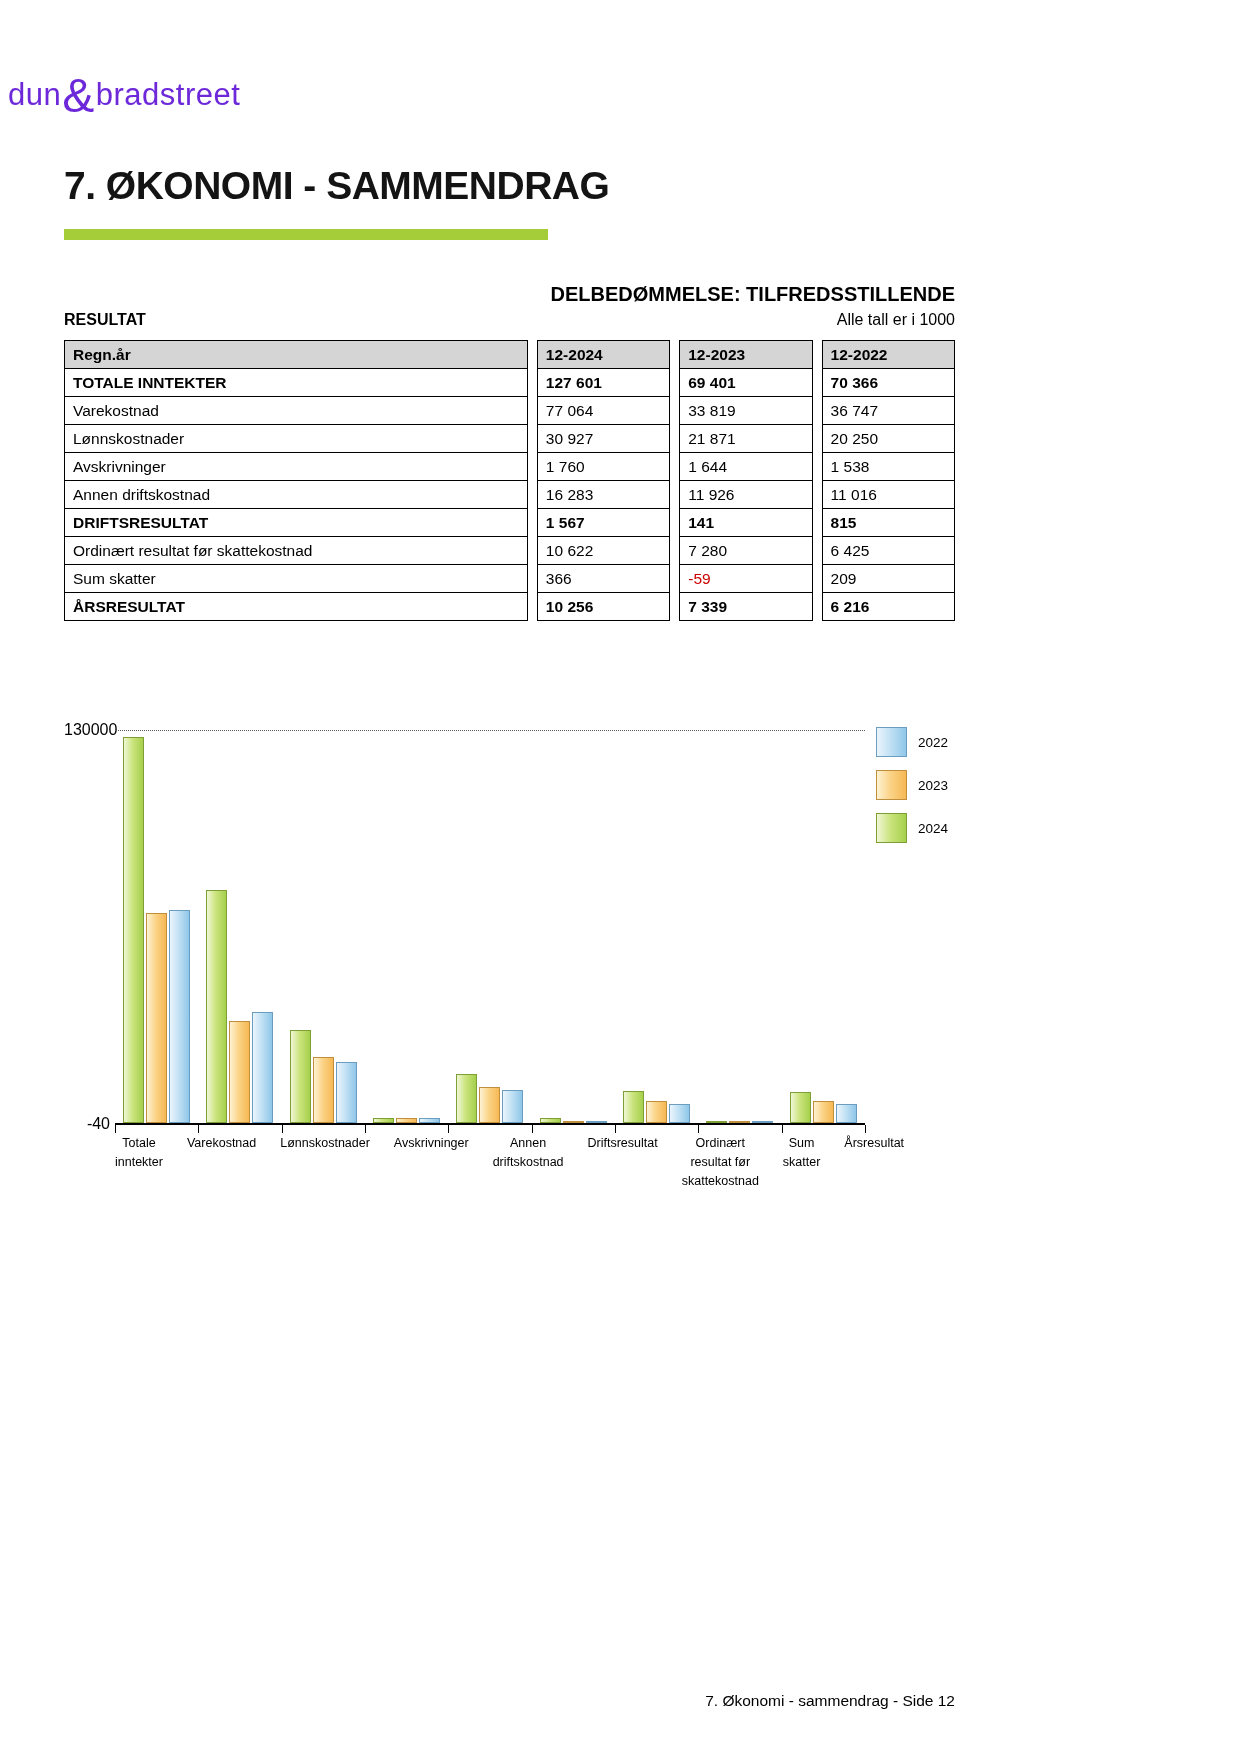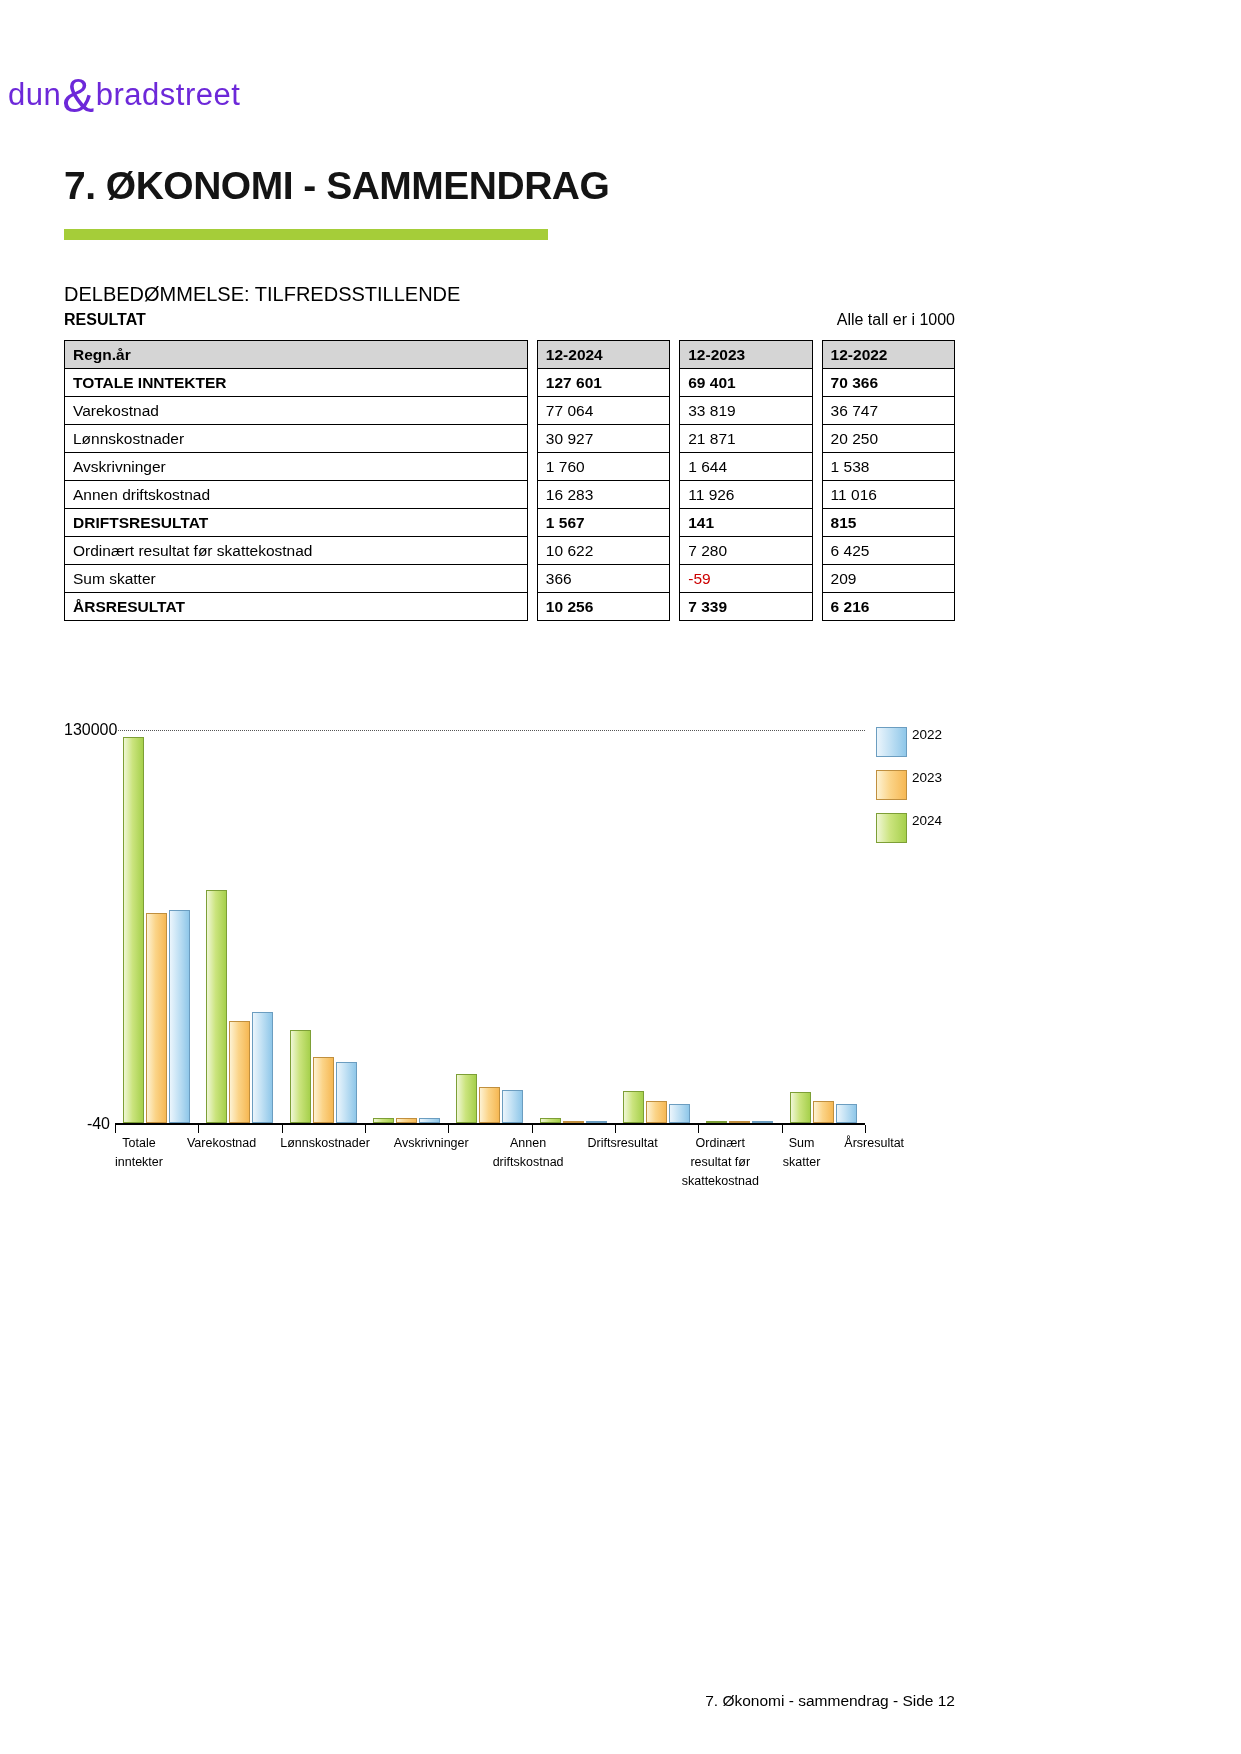--- a/index.html
+++ b/index.html
@@ -7,22 +7,22 @@
   body {
     width:1241px; height:1754px; position:relative; overflow:hidden;
     font-family:"Liberation Sans","DejaVu Sans",sans-serif; color:#000;
   }
   .logo { position:absolute; top:68px; left:0; width:945px; text-align:left;
     color:#6d28d9; font-size:31px; letter-spacing:.5px; white-space:nowrap;margin-left:8px; }
   .logo .amp { font-size:48px; vertical-align:-7px; margin:0 1px; }
   .title { position:absolute; left:64px; top:164px; font-size:39px; font-weight:bold;
     letter-spacing:-.5px; color:#141414; white-space:nowrap; }
   .rule { position:absolute; left:64px; top:229px; width:484px; height:11px; background:#a5cd39; }
-  .assessment { position:absolute; left:64px; top:283px; width:891px; 
-    font-size:20px; font-weight:normal; }
+  .assessment { position:absolute; left:64px; top:283px; width:891px; text-align:right;
+    font-size:20px; font-weight:bold; }
   .section-label { position:absolute; left:64px; top:311px; font-size:16px; font-weight:bold; }
   .units-note { position:absolute; left:64px; top:311px; width:891px; text-align:right; font-size:16px; }
 
   .table { position:absolute; left:64px; top:340px; width:891px; font-size:15.5px; }
   .trow { display:flex; gap:3px; margin-top:-1px; }
   .trow:first-child { margin-top:0; }
   .tcell { border:1px solid #000; height:29px; line-height:27px; padding:0 8px; background:#fff; }
   .tcell.lbl { width:474px; }
   .tcell.num { width:136px; text-align:left;margin-left:6px; }
   .trow.header .tcell { background:#d5d5d5; font-weight:bold; }
@@ -39,21 +39,21 @@
   .s2024 { background:linear-gradient(90deg,#f0f7d6,#cbe47e 45%,#a6d04c); border:1px solid #7d9f36; }
   .s2023 { background:linear-gradient(90deg,#fdf2d3,#fbd488 45%,#f6b854); border:1px solid #c08f3e; }
   .s2022 { background:linear-gradient(90deg,#ebf5fc,#c2e1f4 45%,#8fc7e9); border:1px solid #6b9dc0; }
   .tick { position:absolute; bottom:-8px; width:1px; height:8px; background:#000; }
   .ylabel { position:absolute; left:-51px; width:46px; text-align:right; font-size:16px; }
   .ylabel.top { top:-9px; }
   .ylabel.bottom { bottom:-8px; }
   .cats { margin-left:51px; width:750px; display:flex; padding-top:9px;gap:24px; }
   .cat { flex:1 1 0; text-align:center; font-size:12.5px; line-height:1.5; white-space:pre-line; }
   .legend { position:absolute; left:812px; top:-3px; }
-  .lrow { display:flex; align-items:flex-start; gap:5px; margin-bottom:13px; }
+  .lrow { display:flex; align-items:center; gap:11px; margin-bottom:13px; }
   .swatch { width:31px; height:30px; }
   .llabel { font-size:13.5px; }
   .footer { position:absolute; left:64px; top:1692px; width:891px; text-align:right; font-size:15.5px; }
 </style>
 </head>
 <body>
 
 <div class="page">
 
   <div class="logo"><span>dun</span><span class="amp">&amp;</span><span>bradstreet</span></div>

